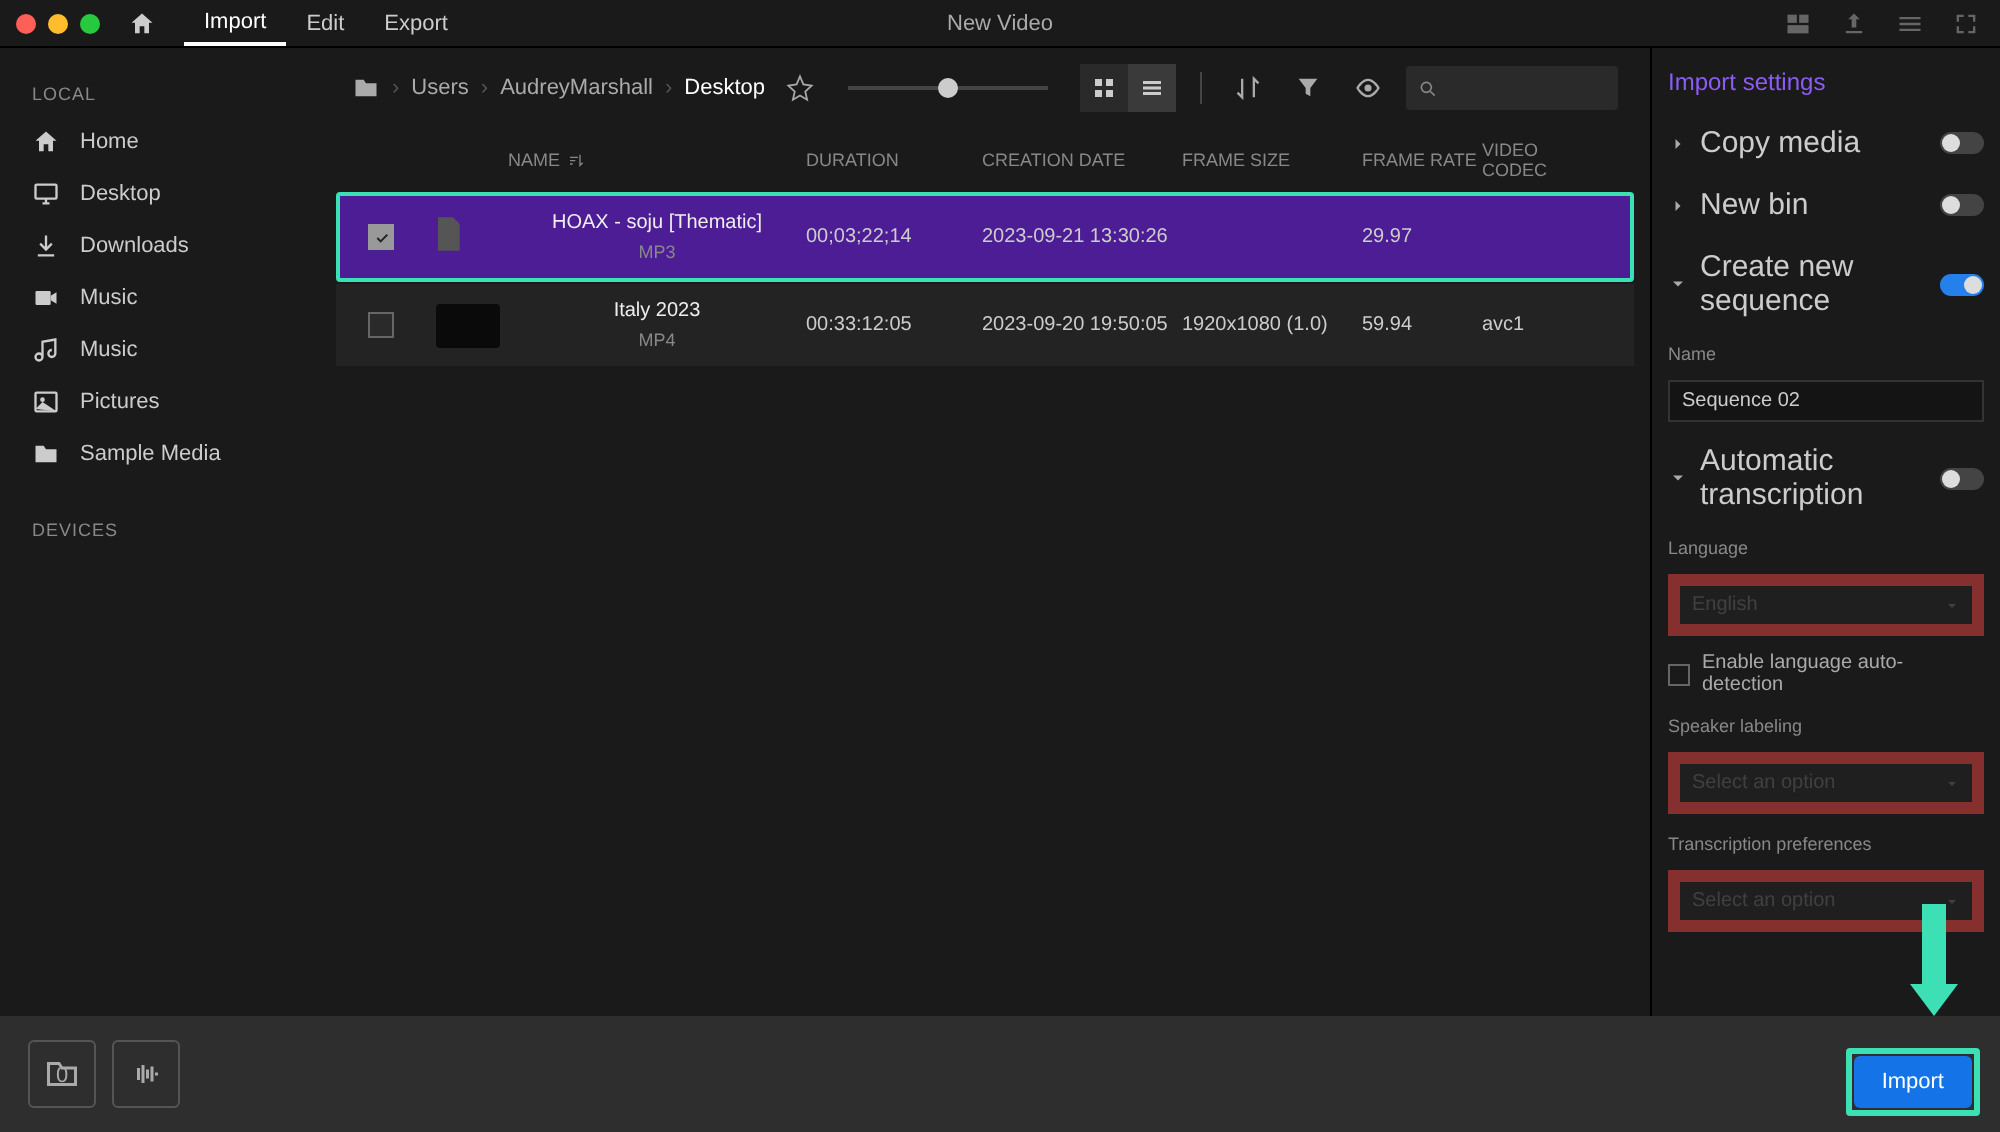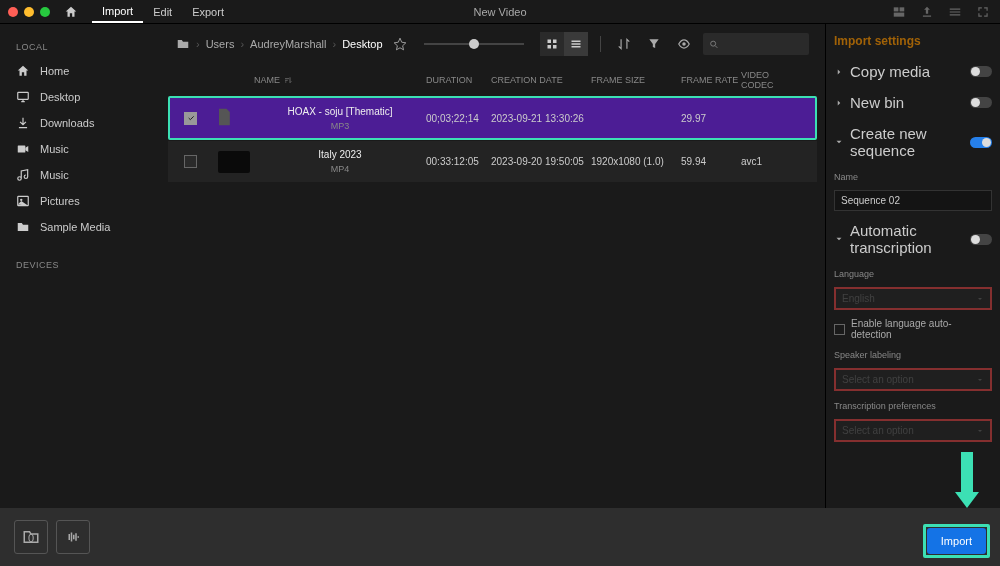--- a/index.html
+++ b/index.html
@@ -44,47 +44,47 @@
 .search-box { background: #2a2a2a; width: 106px; height: 22px; border-radius: 2px; display: flex; align-items: center; padding: 0 6px; }
 .search-box svg { width: 11px; height: 11px; fill: #888; }
 .search-box input { background: none; border: none; outline: none; color: #ccc; width: 80px; margin-left: 4px; font-size: 11px; }
 .divider-v { width: 1px; height: 16px; background: #444; margin: 0 4px; }
 
 
 .table-wrap { padding: 0 8px; }
 .table-header { display: flex; align-items: center; padding: 6px 16px; color: #888; font-size: 9px; }
 .col-check { width: 30px; } .col-thumb { width: 40px; }
 .col-name { flex: 1; display: flex; align-items: center; gap: 4px; }
-.col-dur { width: 65px; } .col-date { width: 100px; } .col-size { width: 90px; } .col-rate { width: 60px; } .col-codec { width: 60px; }
+.col-dur { width: 88px; } .col-date { width: 100px; } .col-size { width: 90px; } .col-rate { width: 60px; } .col-codec { width: 60px; }
 .sort-icon { width: 8px; height: 8px; fill: #888; }
 .table-row { display: flex; align-items: center; padding: 8px 16px; background: #232323; margin-bottom: 1px; font-size: 10px; color: #ccc; cursor: pointer; }
 .table-row.sel { background: #4c1d95; border: 2px solid #3ce0b4; border-radius: 2px; padding: 6px 14px; }
 .row-checkbox { width: 13px; height: 13px; border: 1px solid #666; background: #2a2a2a; display: flex; align-items: center; justify-content: center; cursor: pointer; }
 .row-checkbox.checked { background: #999; border-color: #999; }
 .check-mark { width: 8px; height: 8px; fill: #222; }
 .thumb { width: 32px; height: 22px; background: #3a3a3a; border-radius: 2px; margin: 0 4px; }
 .thumb.dark { background: #0a0a0a; }
 .file-icon { width: 20px; height: 26px; fill: #555; }
 .row-name-col { flex: 1; display: flex; flex-direction: column; }
 .row-name { color: #eee; font-size: 10px; }
 .row-ext { color: #888; font-size: 9px; }
 
 
 .panel { width: 175px; background: #1a1a1a; border-left: 1px solid #000; padding: 10px 8px; display: flex; flex-direction: column; gap: 8px; }
-.panel-title { color: #a16207; font-size: 12px; font-weight: 700; margin-bottom: 4px; }
+.panel-title { color: #8b5cf6; font-size: 12px; font-weight: 400; margin-bottom: 4px; }
 .panel-row { display: flex; align-items: center; gap: 6px; cursor: pointer; padding: 3px 0; }
 .chevron { width: 10px; height: 10px; fill: #aaa; flex-shrink: 0; }
 .panel-label { flex: 1; color: #ccc; font-size: 15px; }
 .toggle { width: 22px; height: 11px; border-radius: 6px; background: #444; position: relative; flex-shrink: 0; }
 .toggle.on { background: #2680eb; }
 .toggle-thumb { width: 9px; height: 9px; border-radius: 50%; background: #ddd; position: absolute; top: 1px; left: 1px; }
 .toggle.on .toggle-thumb { left: 12px; }
 .sub-label { color: #888; font-size: 9px; margin-top: 2px; }
 .field-input { background: #141414; border: 1px solid #333; color: #ccc; padding: 4px 6px; font-size: 10px; width: 100%; outline: none; }
-.select-box { background: #252525; border: 2px solid #ef4444; color: #666; padding: 4px 6px; font-size: 10px; width: 100%; display: flex; justify-content: space-between; align-items: center; cursor: pointer; }
+.select-box { background: #252525; border: 6px solid #ef4444; color: #666; padding: 4px 6px; font-size: 10px; width: 100%; display: flex; justify-content: space-between; align-items: center; cursor: pointer; }
 .select-box.disabled { opacity: 0.5; }
 .checkbox-row { display: flex; align-items: center; gap: 6px; color: #aaa; font-size: 10px; }
 .cb { width: 11px; height: 11px; border: 1px solid #666; }
 
 
 .bottombar { position: absolute; bottom: 0; left: 0; right: 0; height: 58px; background: #2e2e2e; display: flex; align-items: center; padding: 0 14px; }
 .footer-btn { width: 34px; height: 34px; border: 1px solid #555; border-radius: 3px; display: flex; align-items: center; justify-content: center; margin-right: 8px; cursor: pointer; }
 .footer-btn svg { width: 18px; height: 18px; fill: #aaa; }
 .footer-count { color: #aaa; font-size: 11px; }
 .import-btn { background: #1473e6; color: #fff; border: none; padding: 7px 14px; font-size: 11px; border-radius: 3px; cursor: pointer; margin-left: auto; font-weight: 500; }

